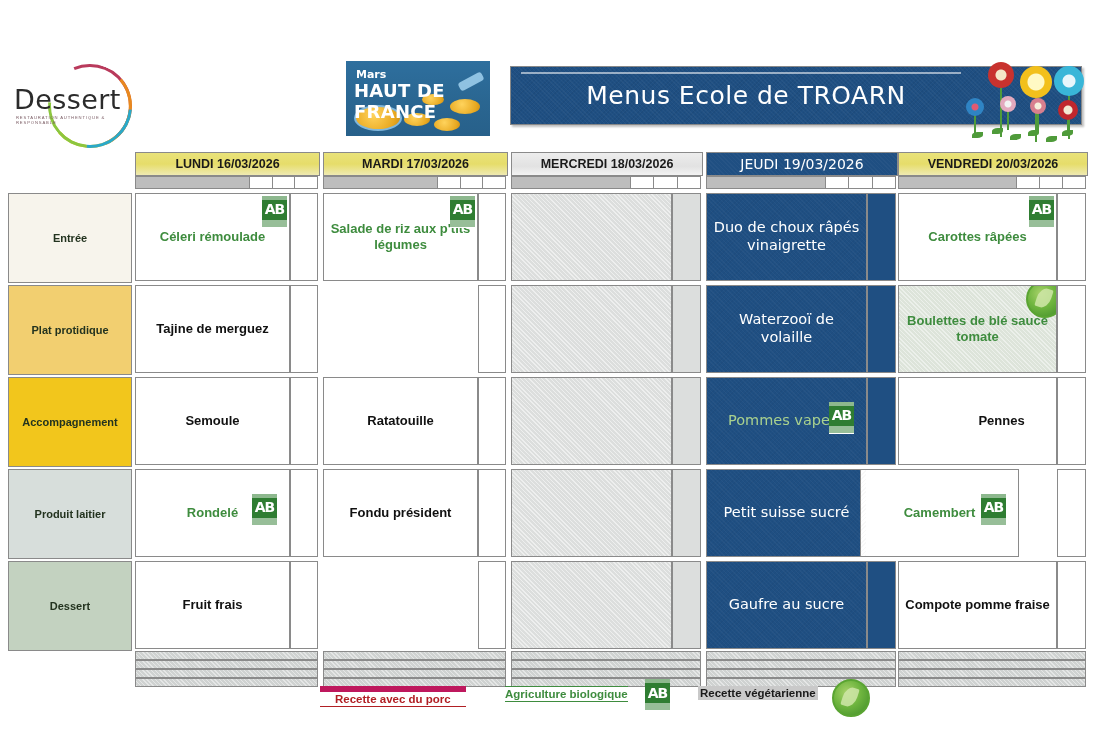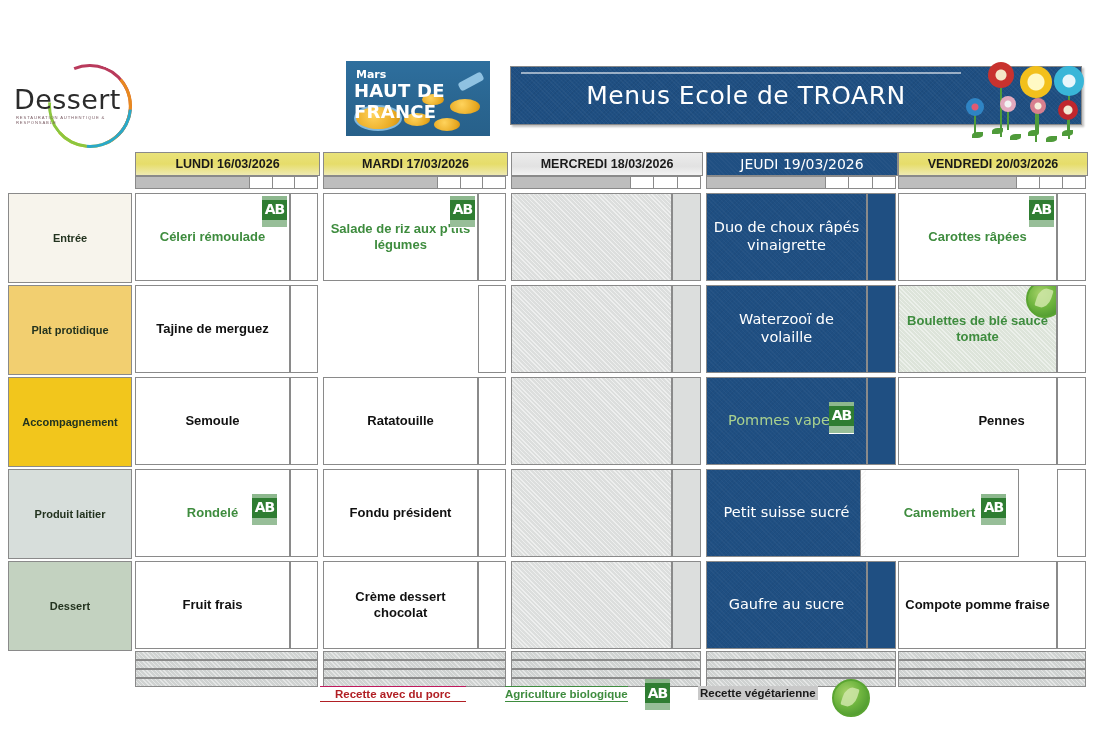--- a/index.html
+++ b/index.html
@@ -116,21 +116,21 @@
   .veglogo .leaf2{position:absolute;left:9px;top:6px;width:14px;height:20px;border-radius:60% 10% 60% 10%;
      background:#cfe6a8;transform:rotate(18deg);opacity:.85;}
 
   
   .fband{position:absolute;background:#cfd2d1;border:1px solid #8a8a8a;box-sizing:border-box;
      background-image:repeating-linear-gradient(45deg,rgba(255,255,255,.45) 0 1px,transparent 1px 3px);}
 
   
   #legend{position:absolute;left:0;top:678px;width:1094px;height:40px;}
   .lgitem{position:absolute;font-size:11.5px;font-weight:bold;}
-  .lg-porc{color:#b11f24;border-top:1px solid #be185d;border-bottom:1px solid #b11f24;padding:1px 15px;}
+  .lg-porc{color:#b11f24;border-top:6px solid #be185d;border-bottom:1px solid #b11f24;padding:1px 15px;}
   .lg-bio{color:#3e8c3e;border-top:1px solid #3e8c3e;border-bottom:1px solid #3e8c3e;padding:1px 0;}
   .lg-veg{color:#1a1a1a;background:#c9c9c9;padding:1px 2px;}
 </style>
 </head>
 <body>
 
 <div id="header">
 
   <div id="convivio">
     <div class="arc arc1"></div>
@@ -284,23 +284,20 @@
     <div class="subcol c-white" style="left: 470px; top: 43px; width: 28px; height: 88px; background: rgb(255, 255, 255);"></div>
     <div class="subcol c-white" style="left: 470px; top: 135px; width: 28px; height: 88px; background: rgb(255, 255, 255);"></div>
     <div class="cell c-white t-black" style="left: 315px; top: 227px; width: 155px; height: 88px;">
       <div class="txt">Ratatouille</div>
     </div>
     <div class="subcol c-white" style="left: 470px; top: 227px; width: 28px; height: 88px; background: rgb(255, 255, 255);"></div>
     <div class="cell c-white t-black" style="left: 315px; top: 319px; width: 155px; height: 88px;">
       <div class="txt">Fondu président</div>
     </div>
     <div class="subcol c-white" style="left: 470px; top: 319px; width: 28px; height: 88px; background: rgb(255, 255, 255);"></div>
-    <div class="cell c-white t-black" style="left: 315px; top: 411px; width: 155px; height: 88px;">
-      <div class="txt">Crème dessert chocolat</div>
-    </div>
     <div class="subcol c-white" style="left: 470px; top: 411px; width: 28px; height: 88px; background: rgb(255, 255, 255);"></div>
     <div class="cell c-grey" style="left: 503px; top: 43px; width: 161px; height: 88px;">
       <div class="txt"></div>
     </div>
     <div class="subcol c-grey" style="left: 664px; top: 43px; width: 29px; height: 88px; background: rgb(220, 222, 221);"></div>
     <div class="cell c-grey" style="left: 503px; top: 135px; width: 161px; height: 88px;">
       <div class="txt"></div>
     </div>
     <div class="subcol c-grey" style="left: 664px; top: 135px; width: 29px; height: 88px; background: rgb(220, 222, 221);"></div>
     <div class="cell c-grey" style="left: 503px; top: 227px; width: 161px; height: 88px;">

